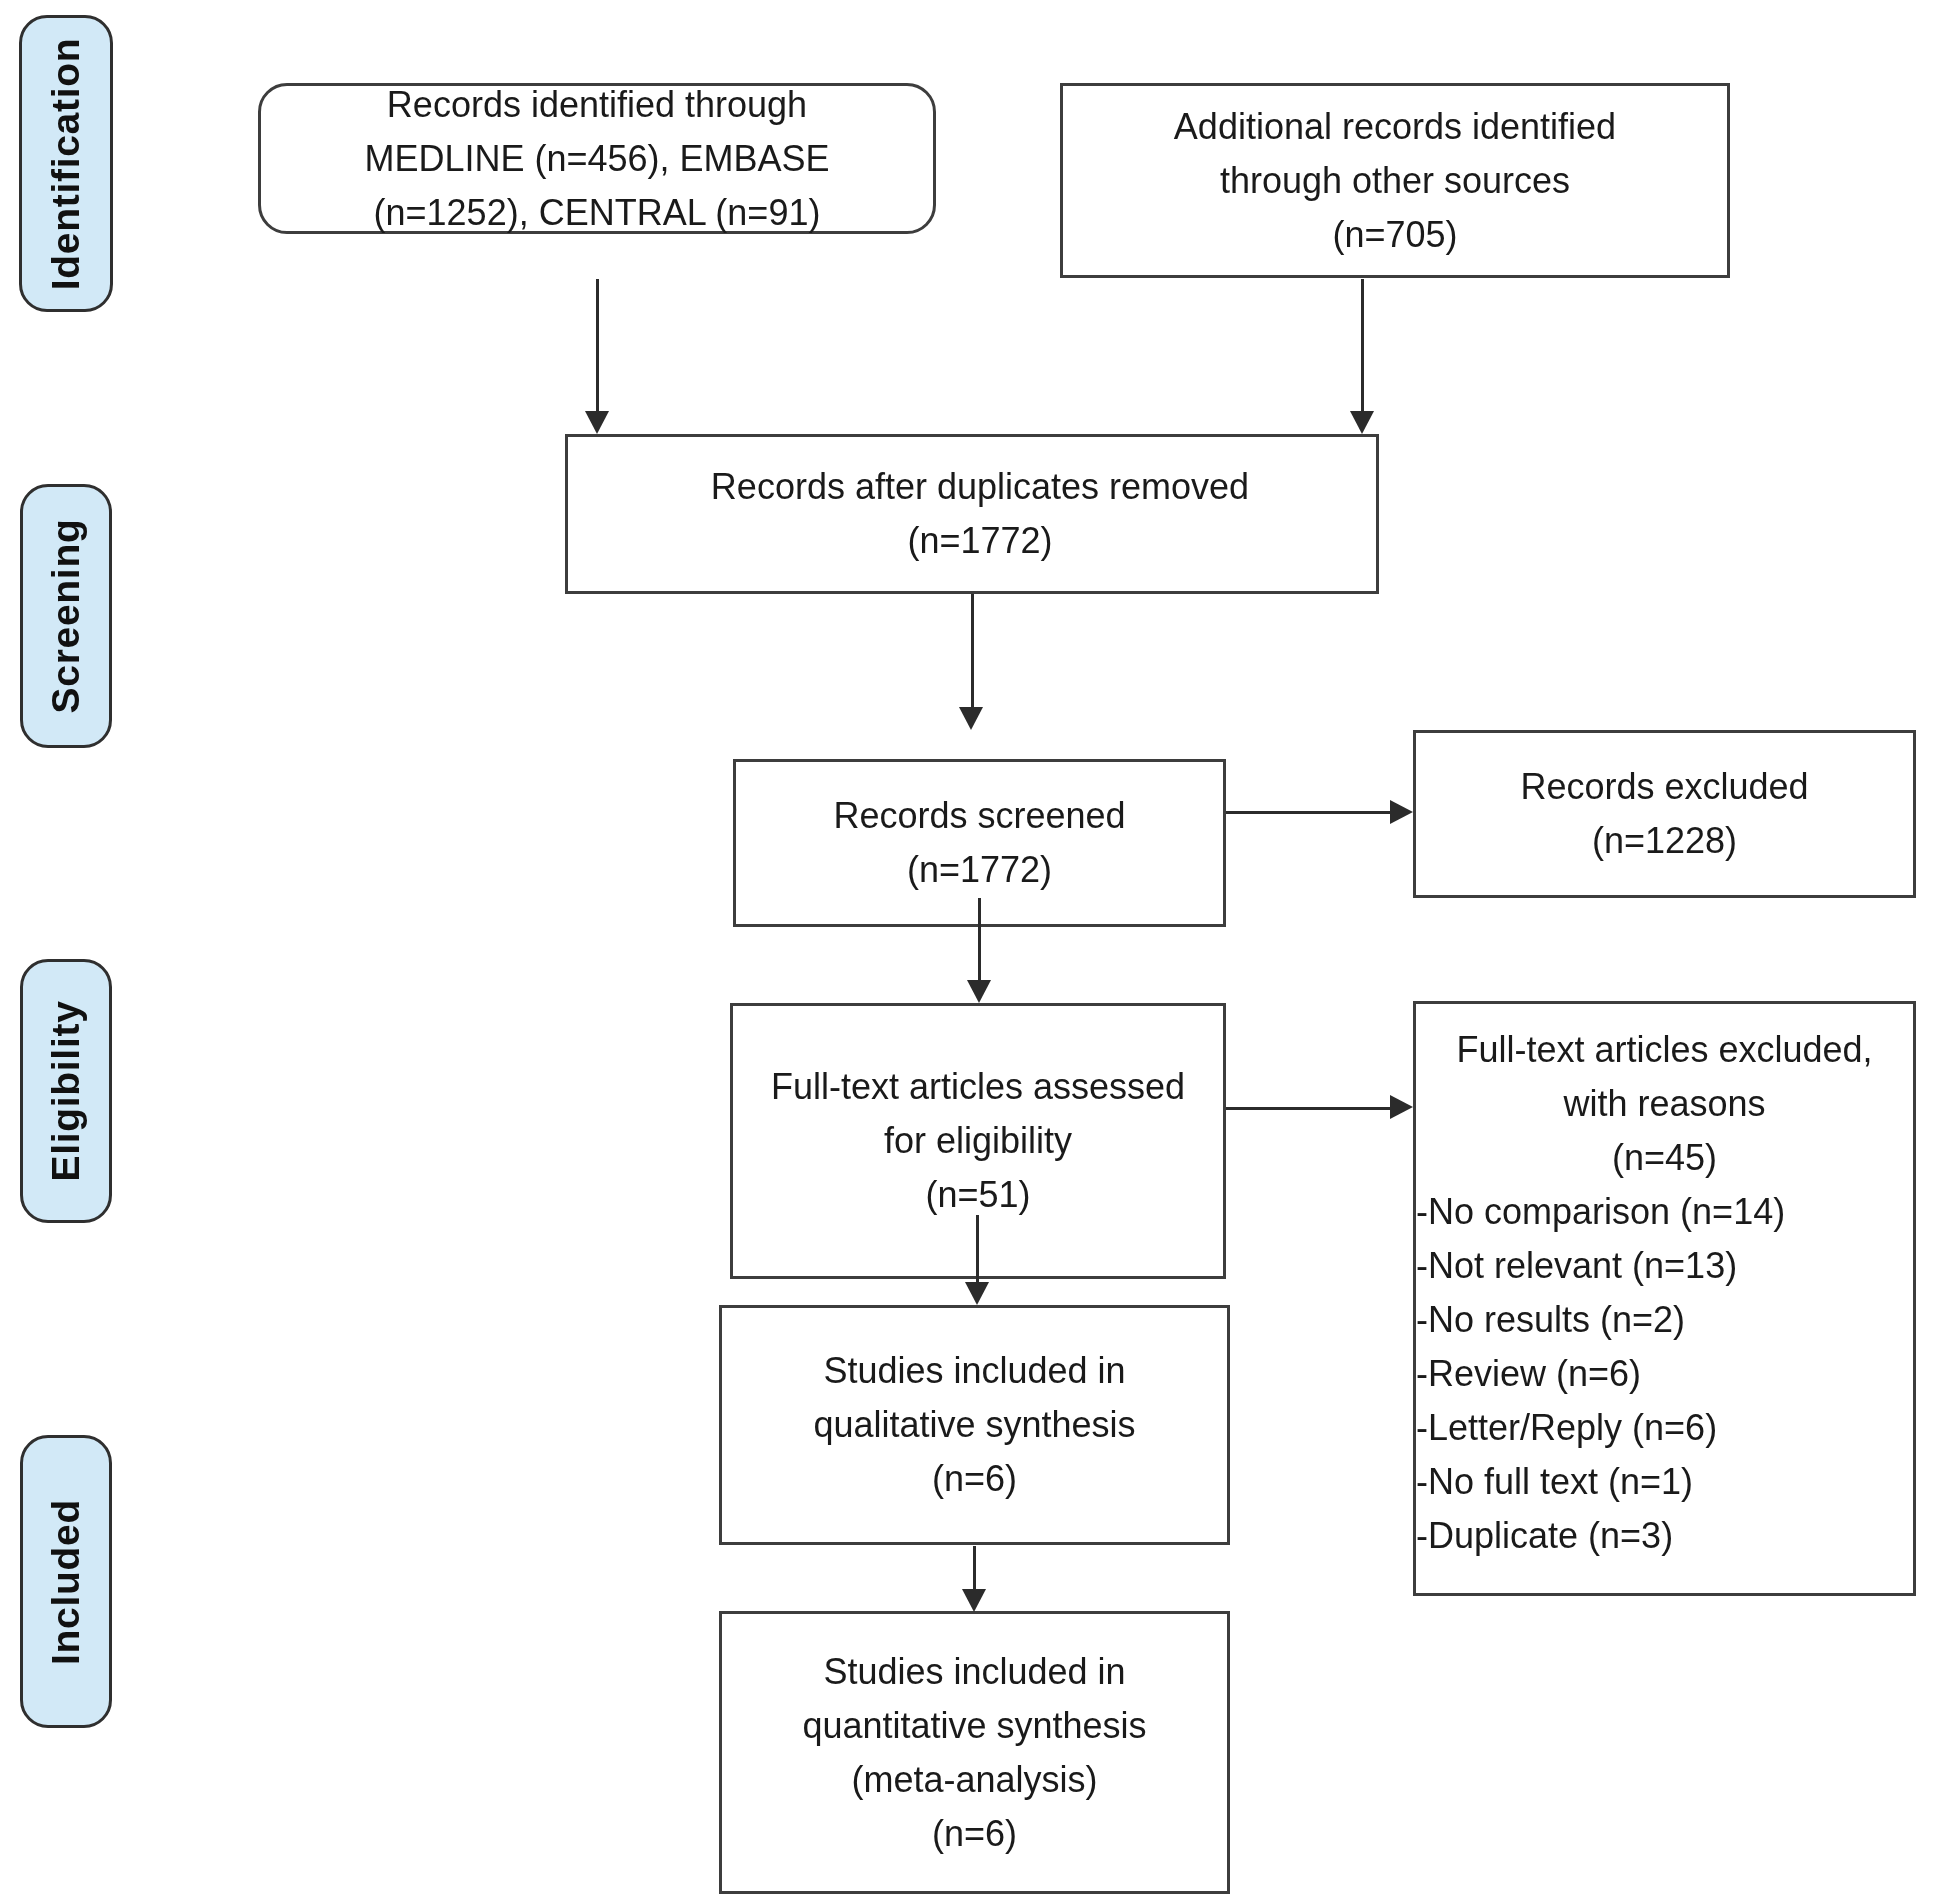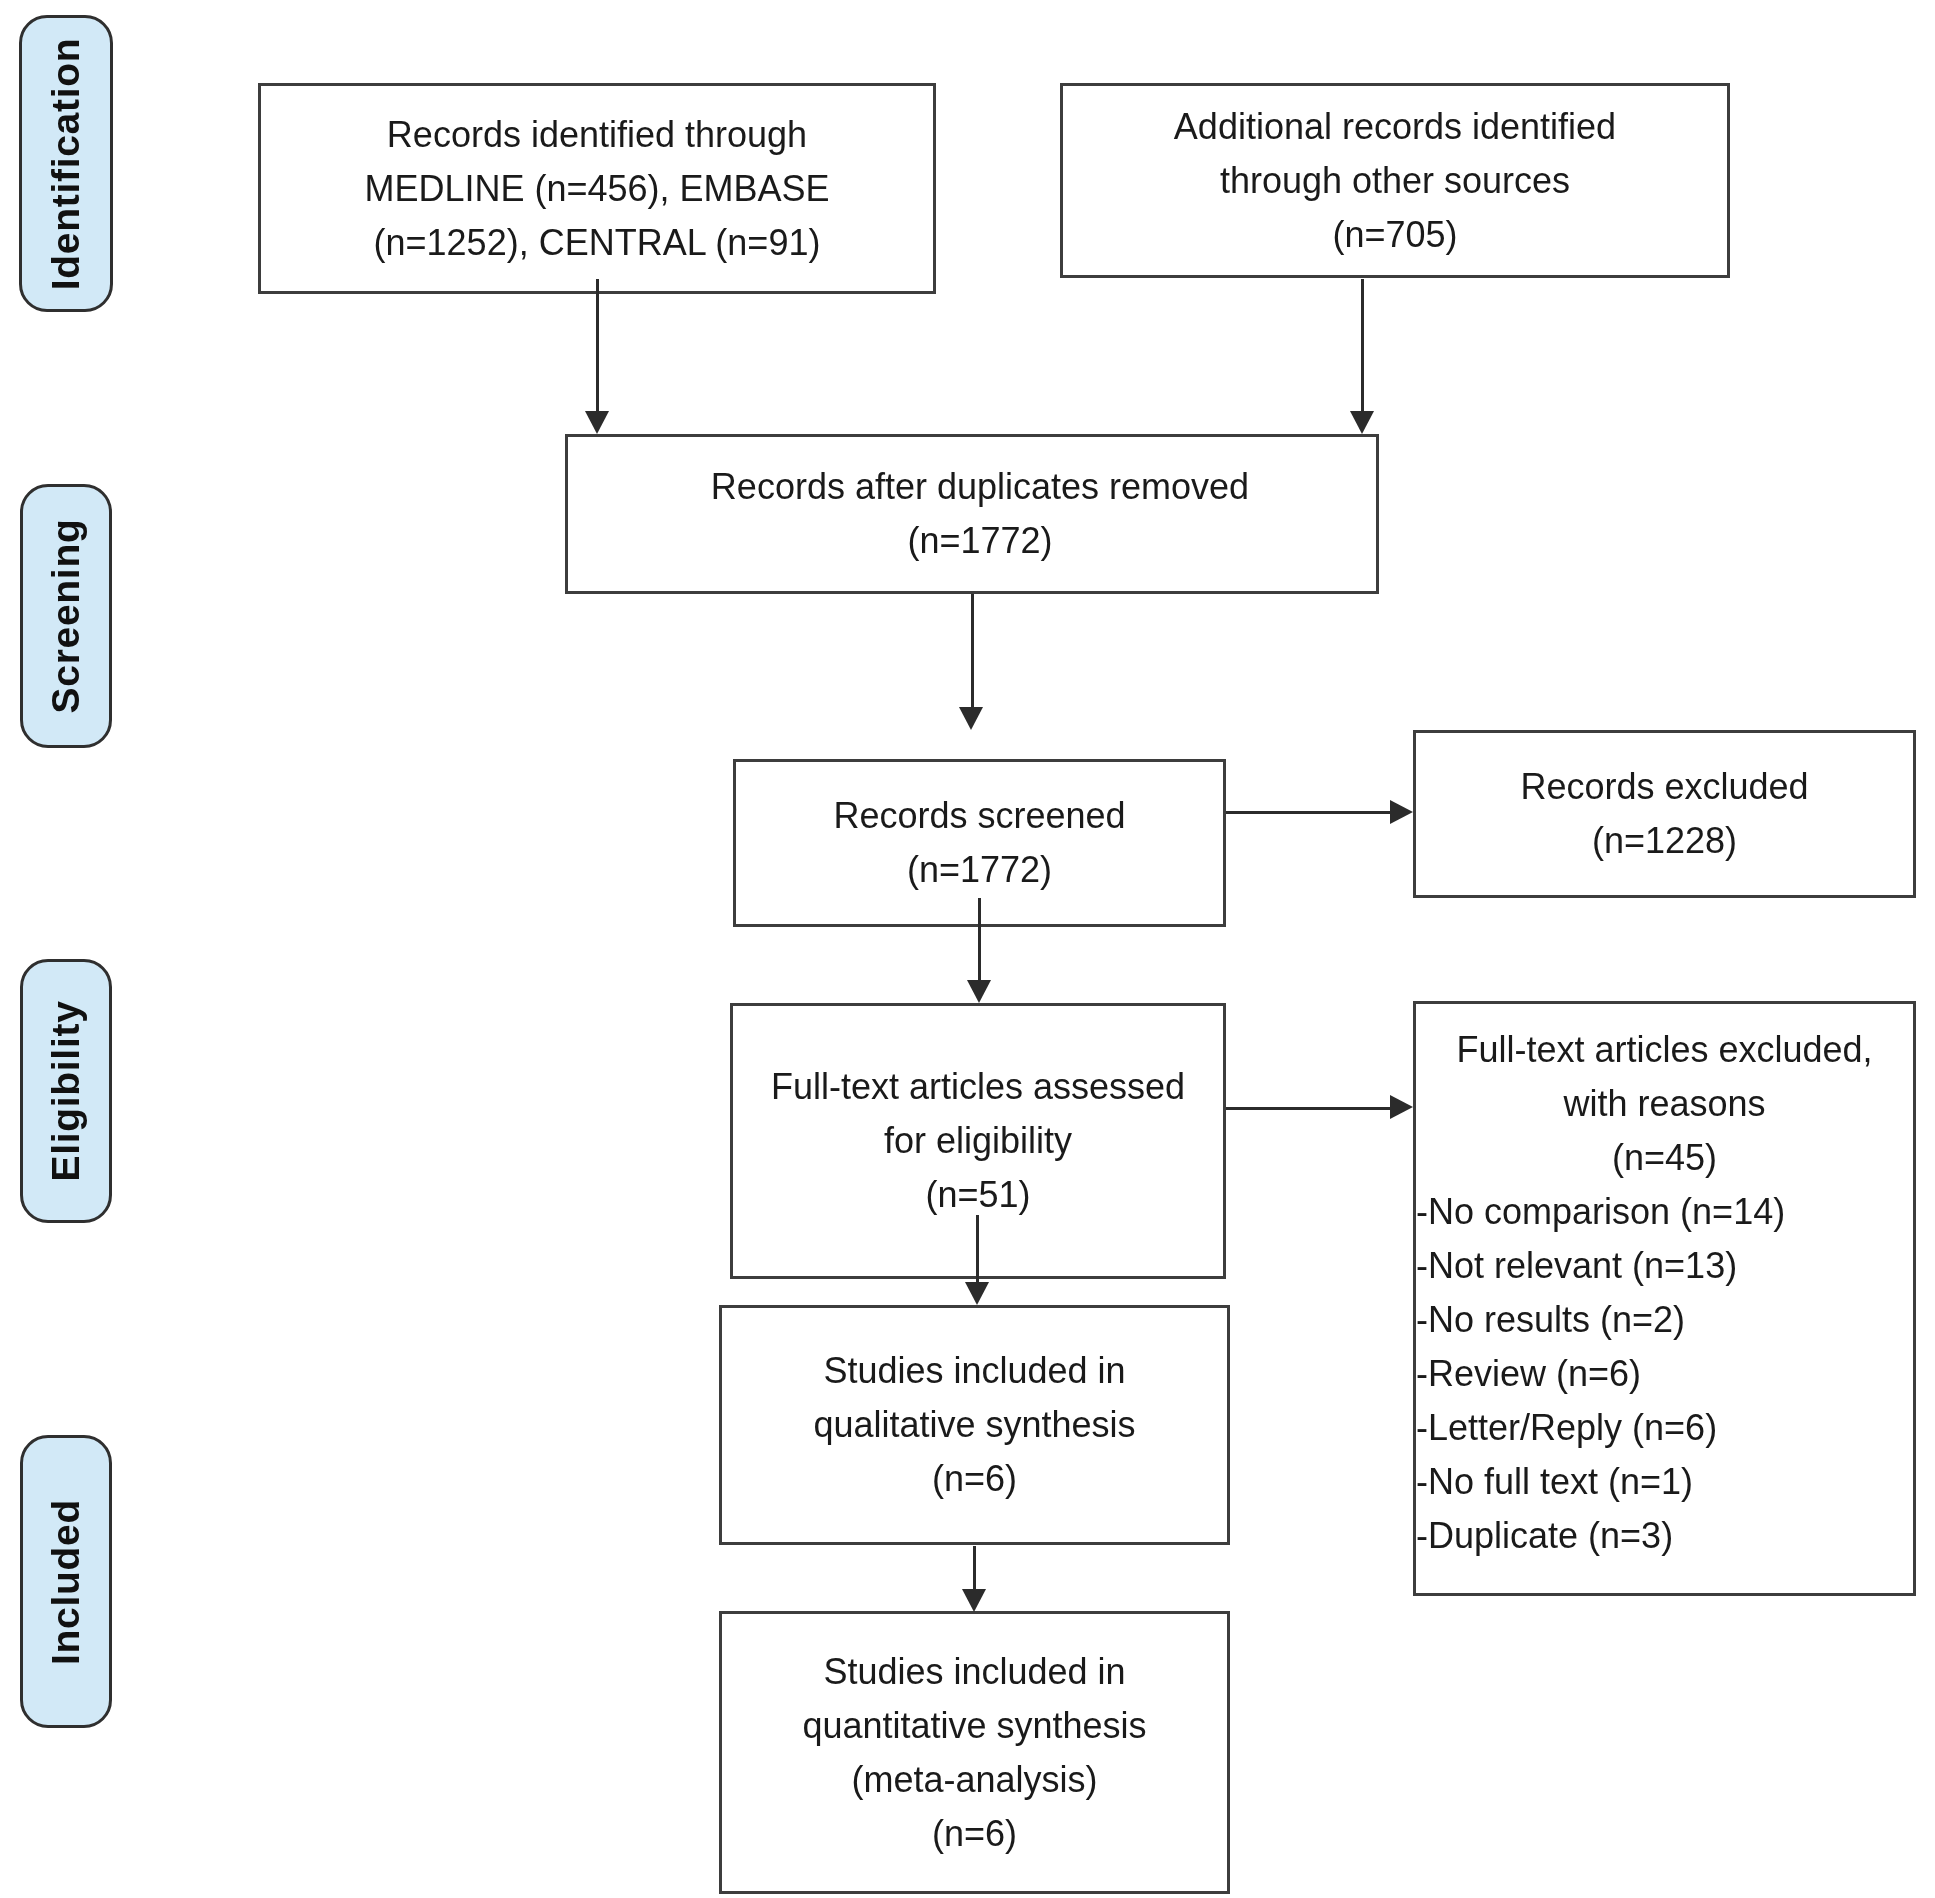--- a/index.html
+++ b/index.html
@@ -80,21 +80,21 @@
     border-left: 23px solid #2b2b2b;
   }
 
   
   #stage-identification { left: 19px;  top: 15px;   width: 94px; height: 297px; }
   #stage-screening      { left: 20px;  top: 484px;  width: 92px; height: 264px; }
   #stage-eligibility    { left: 20px;  top: 959px; width: 92px; height: 264px; }
   #stage-included       { left: 20px;  top: 1435px; width: 92px; height: 293px; }
 
   
-  #box-identified        { left: 258px;  top: 83px;  width: 678px; height: 211px; }
+  #box-identified        { left: 258px;  top: 83px;  width: 678px; height: 151px; border-radius: 29px; }
   #box-additional        { left: 1060px; top: 83px;  width: 670px;  height: 195px; }
   #box-after-duplicates  { left: 565px;  top: 434px;  width: 814px; height: 160px; padding-left: 16px; }
   #box-screened          { left: 733px; top: 730px; width: 493px;  height: 168px; margin-top: 29px; }
   #box-excluded          { left: 1413px; top: 730px; width: 503px;  height: 168px; }
   #box-fulltext-assessed { left: 730px; top: 1003px; width: 496px;  height: 276px; }
   #box-fulltext-excluded { left: 1413px; top: 1001px; width: 503px;  height: 595px; justify-content: flex-start; padding-top: 19px; }
   #box-qualitative       { left: 719px; top: 1305px; width: 511px;  height: 240px; }
   #box-quantitative      { left: 719px; top: 1611px; width: 511px;  height: 283px; }
 
   

